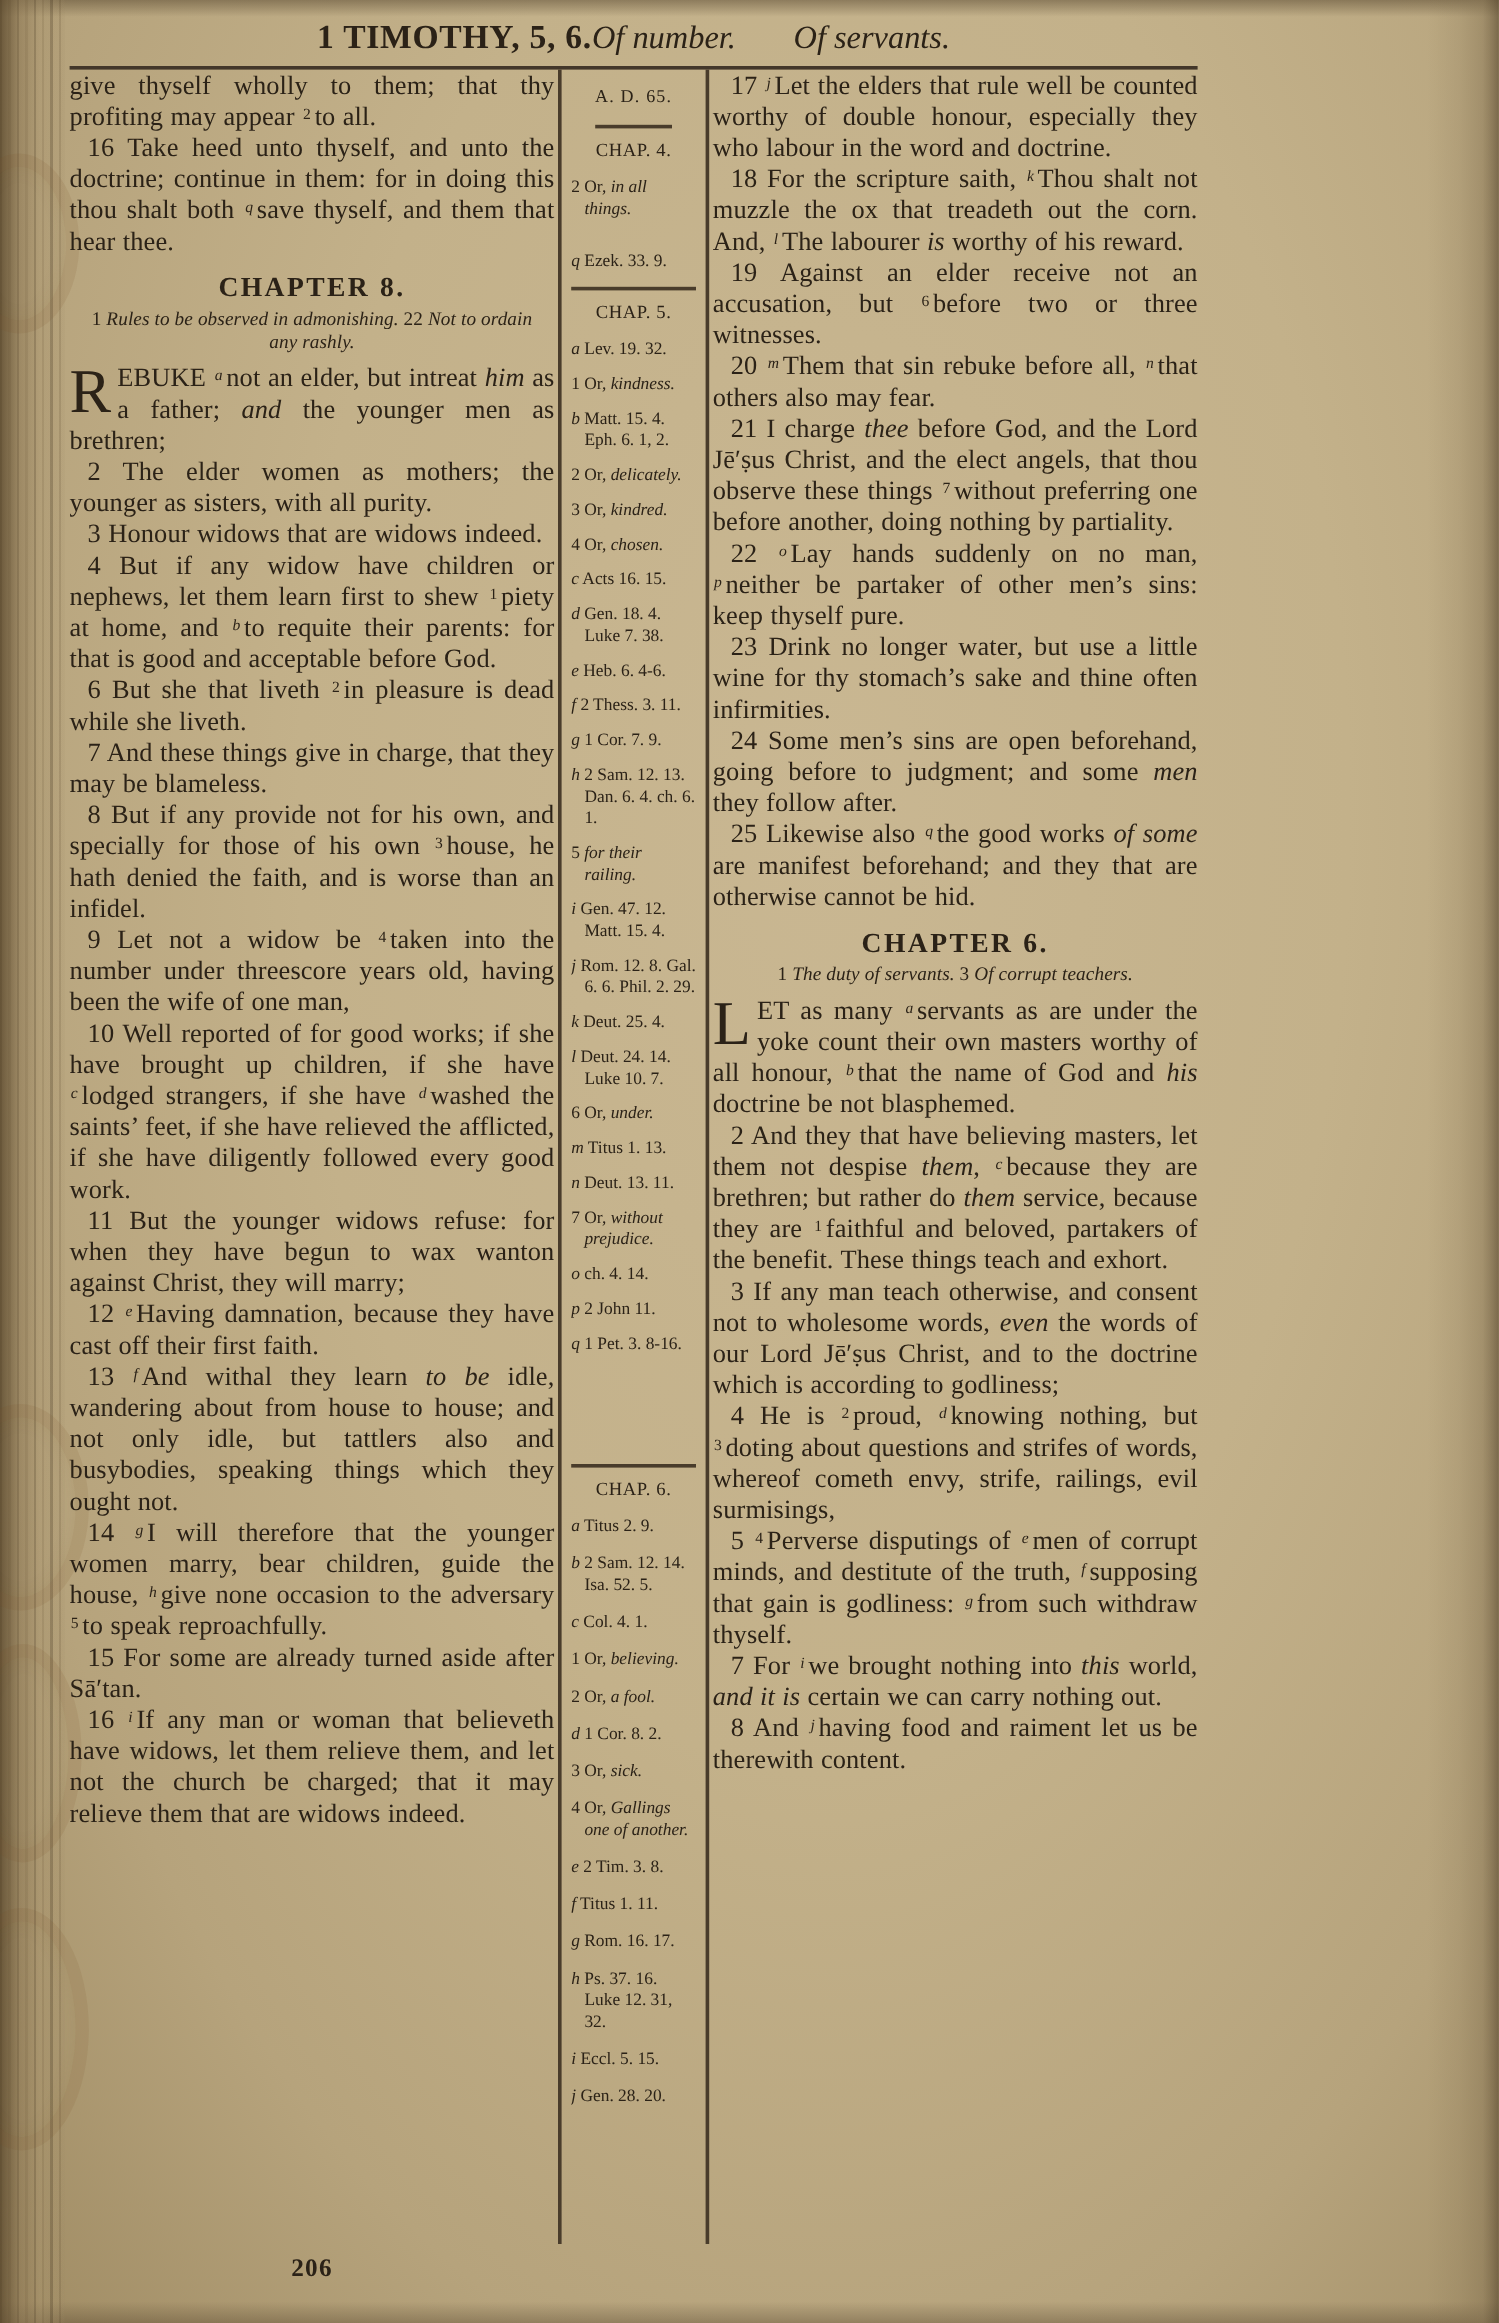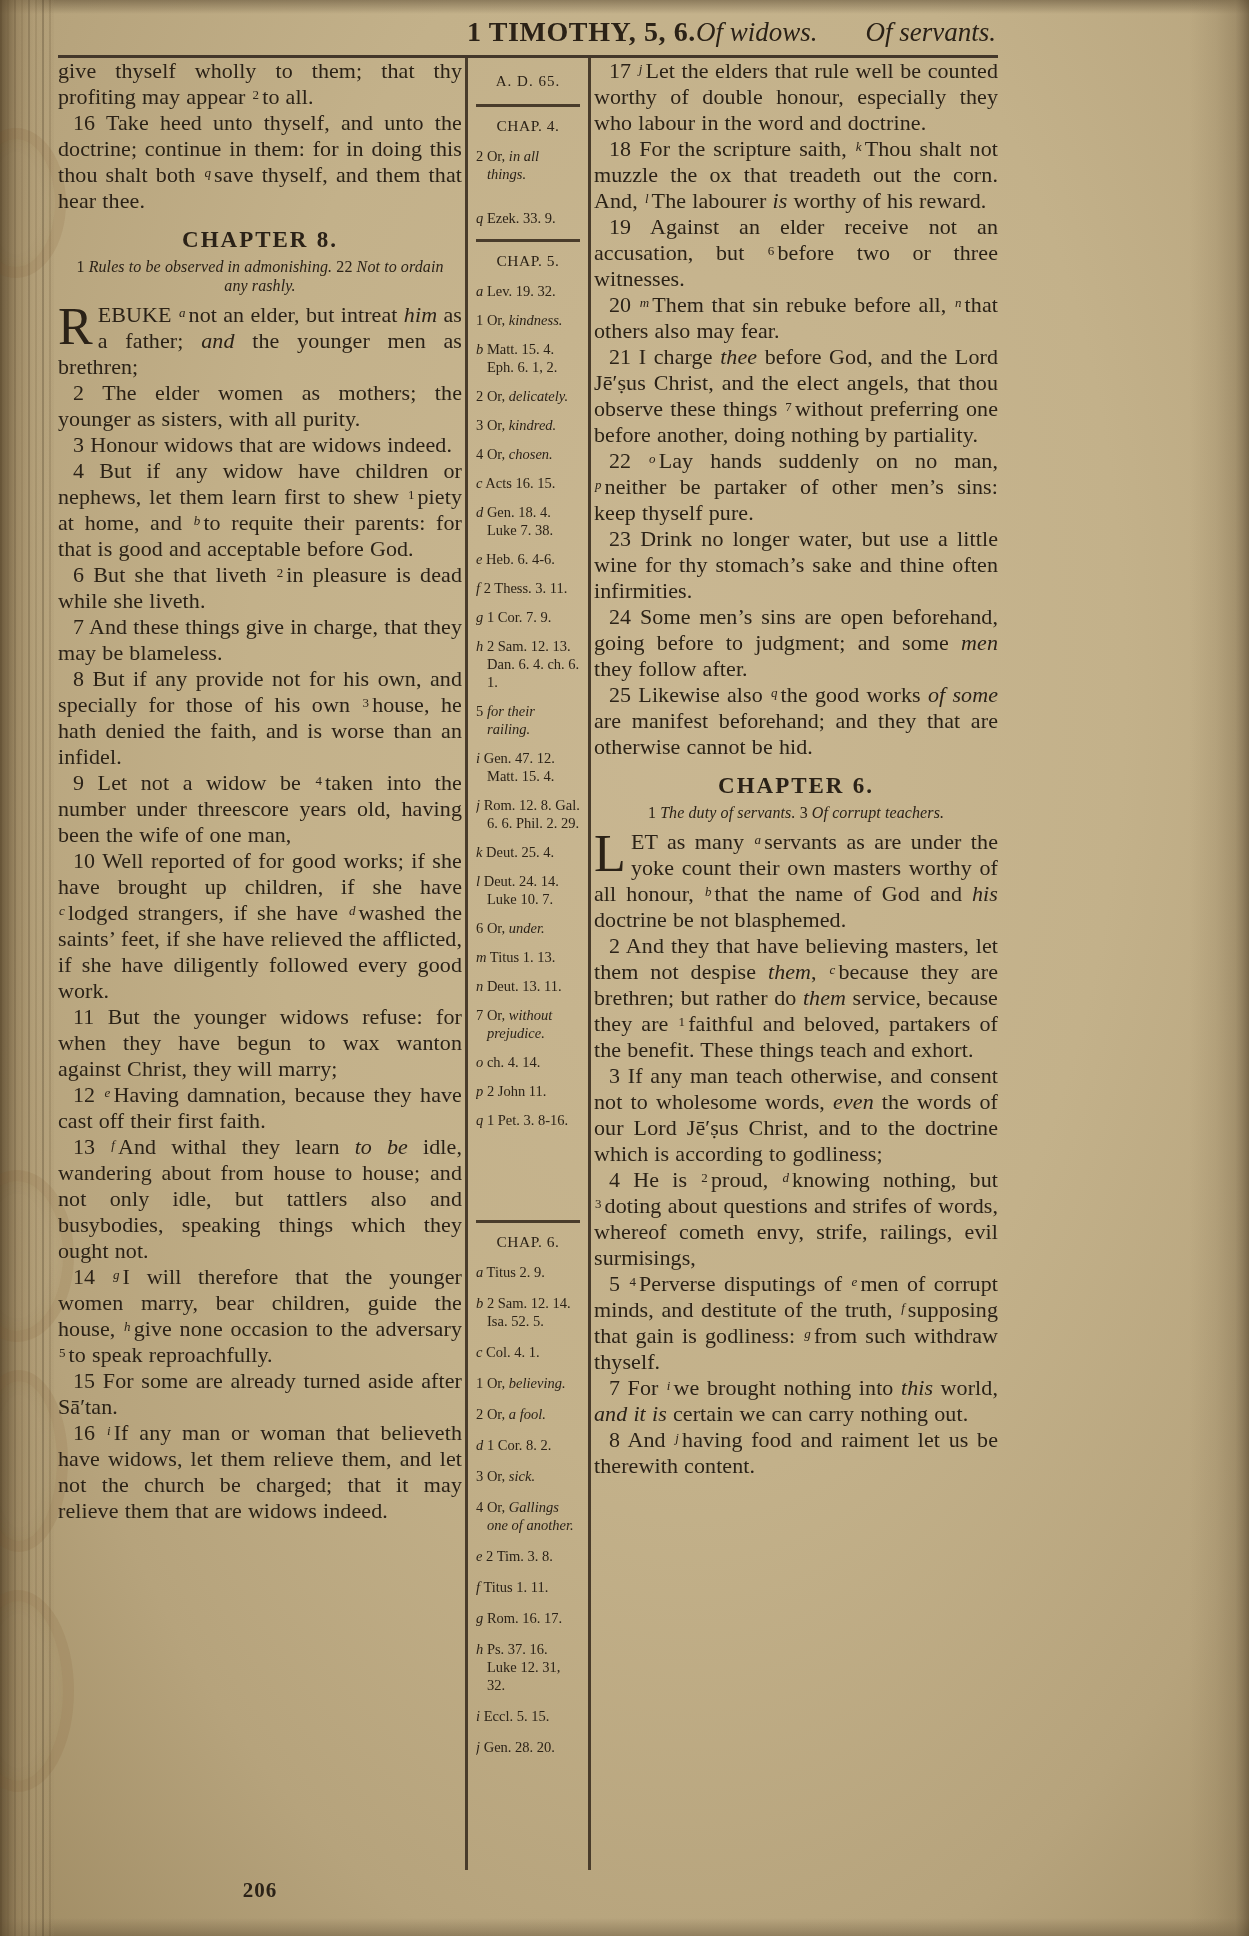--- a/index.html
+++ b/index.html
@@ -24,21 +24,21 @@
                 linear-gradient(270deg, rgba(70,55,33,0.55) 0, rgba(70,55,33,0) 22%);
   }
   .stain { position:absolute; border-radius:50%; border:11px solid rgba(122,84,44,0.12); box-shadow: inset 0 0 14px rgba(122,84,44,0.10); }
   .stain-1 { left:-34px; top:128px;  width:78px;  height:128px; }
   .stain-2 { left:-40px; top:1170px; width:92px;  height:150px; }
   .stain-3 { left:-30px; top:1370px; width:76px;  height:160px; }
   .stain-4 { left:-38px; top:1590px; width:90px;  height:180px; }
 
   .content { position:absolute; left:58px; top:16px; width:940px; }
 
-  .header { display:flex; justify-content:flex-end; align-items:baseline; padding:0 2px; }
+  .header { display:flex; justify-content:center; align-items:baseline; padding:0 2px; }
   .head-left  { font-size:28px; font-weight:bold; letter-spacing:0.6px; }
   .head-right { font-size:27px; font-style:italic; display:flex; gap:48px; }
   .header-rule { border-top:3px solid #43372a; margin-top:7px; }
 
   .columns { display:flex; justify-content:space-between; min-height:1812px; }
   .col-left, .col-right {
     width:404px; font-size:22px; line-height:26px; text-align:justify;
     word-spacing:0.5px; letter-spacing:0.1px;
   }
   .para  { margin:0; }
@@ -47,21 +47,21 @@
   .chapter-heading { margin:13px 0 4px; text-align:center; font-size:23px; font-weight:bold; letter-spacing:2px; }
   .chapter-summary { margin:0 6px 7px; text-align:center; font-size:16px; line-height:19px; word-spacing:normal; }
   .dropcap { float:left; font-size:52px; line-height:43px; padding:3px 5px 0 0; }
   sup.ref { font-size:13px; line-height:0; vertical-align:5px; margin:0 3px 0 1px; }
   sup.ref.it { font-style:italic; }
 
   .col-center {
     width:104px; padding:0 8px;
     border-left:3px solid #493c2b; border-right:3px solid #493c2b;
     font-size:14.5px; line-height:18px;
-    display:flex; flex-direction:column;
+    display:flex; flex-direction:column;align-items:center;
   }
   .date-box { min-height:46px; display:flex; align-items:center; justify-content:center;
               border-bottom:3px solid #493c2b; letter-spacing:1px; font-size:15px; }
   .ref-section { overflow:hidden; }
   .sec-0 { height:132px; }
   .sec-1 { height:978px; border-top:3px solid #493c2b; }
   .sec-2 { flex:1;       border-top:3px solid #493c2b; }
   .ref-heading { text-align:center; font-size:15.5px; letter-spacing:0.5px; margin:10px 0 12px; }
   .ref-entry { margin:0 0 11px; padding-left:11px; text-indent:-11px; }
   .sec-0 .ref-entry { margin-bottom:26px; }
@@ -77,21 +77,21 @@
   <div class="right-edge"></div>
   <div class="stain stain-1"></div>
   <div class="stain stain-2"></div>
   <div class="stain stain-3"></div>
   <div class="stain stain-4"></div>
 
   <div class="content">
     <div class="header">
       <div class="head-left">1 TIMOTHY, 5, 6.</div>
       <div class="head-right">
-        <span>Of widows.</span>
+        <span>Of number.</span>
         <span>Of servants.</span>
       </div>
     </div>
     <div class="header-rule"></div>
 
     <div class="columns">
       <div class="col-left" id="col-left">
           <p class="para cont">give thyself wholly to them; that thy profiting may appear <sup class="ref">2</sup>to all.</p>
           <p class="para verse">16 Take heed unto thyself, and unto the doctrine; continue in them: for in doing this thou shalt both <sup class="ref it">q</sup>save thyself, and them that hear thee.</p>
           <h3 class="chapter-heading">CHAPTER 8.</h3>

